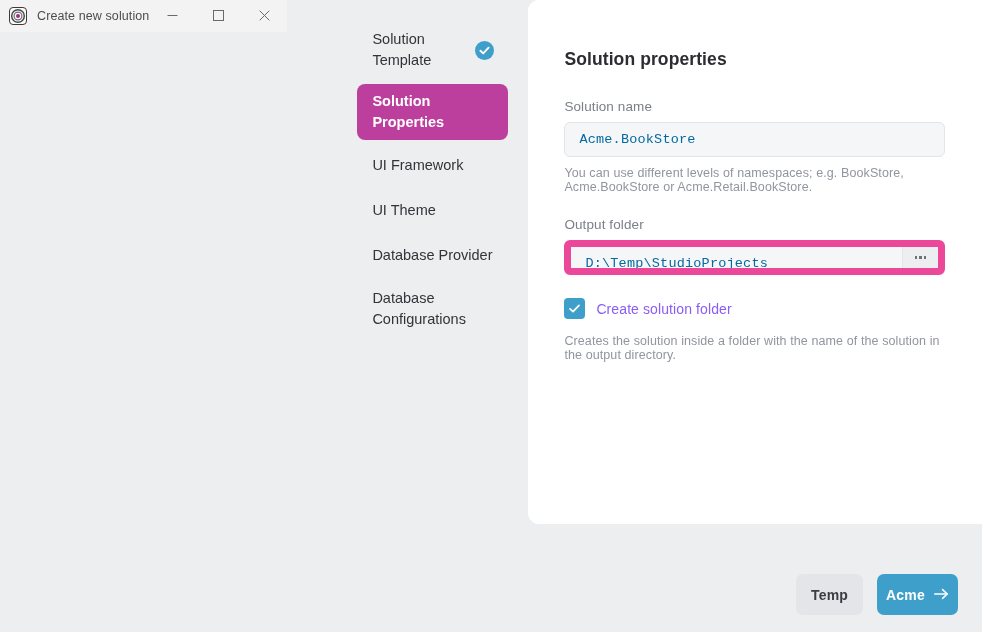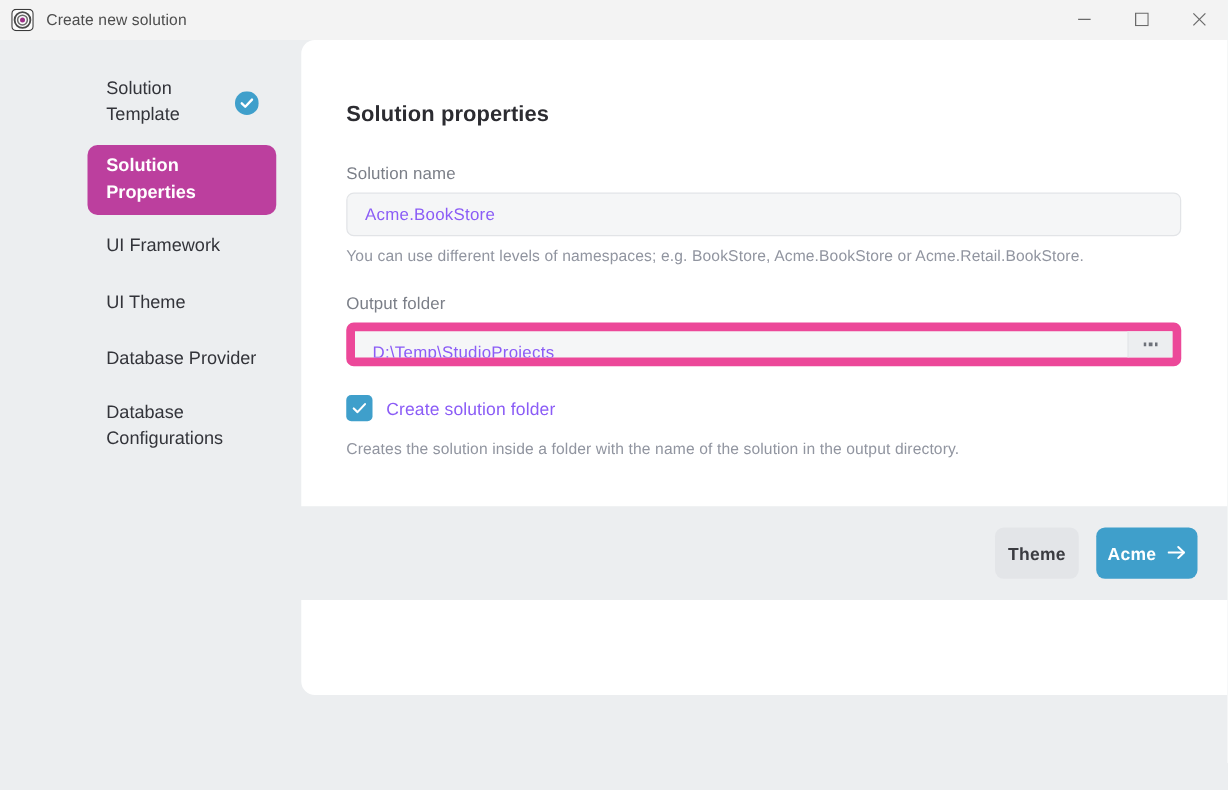--- a/index.html
+++ b/index.html
@@ -13,24 +13,24 @@
   body {
     font-family: "Liberation Sans", sans-serif;
     background: #eceef0;
     color: #2b2b2b;
     -webkit-font-smoothing: antialiased;
   }
 
   .window {
     position: relative;
     width: 982px;
-    height: 480px;
+    height: 632px;
     background: #eceef0;
     display: flex;
-    flex-direction: column;
+    flex-direction: row;
   }
 
   
   .titlebar {
     height: 32px;
     flex: 0 0 32px;
     background: #f3f3f3;
     display: flex;
     align-items: center;
     border-bottom: 1px solid #f3f3f3;
@@ -155,23 +155,23 @@
     letter-spacing: .1px;
   }
 
   .text-input {
     width: 100%;
     height: 35px;
     background: #f5f6f7;
     border: 1px solid #e2e4e7;
     border-radius: 6px;
     padding: 16px 14px;
-    font-family: Liberation Sans, sans-serif;
+    font-family: Liberation Mono, monospace;
     font-size: 13.5px;
-    color: #8b5cf6;
+    color: #0369a1;
     outline: none;
     letter-spacing: .2px;
   }
 
   .helper-text {
     font-size: 12.5px;
     color: #9195a0;
     margin-top: 9px;
     letter-spacing: .1px;
   }
@@ -398,21 +398,21 @@
             <path d="M2 6.8 L5 9.7 L11 3.3" fill="none" stroke="#ffffff" stroke-width="1.7" stroke-linecap="round" stroke-linejoin="round"></path>
           </svg>
         </span>
         <span class="checkbox-label">Create solution folder</span>
       </div>
       <div class="checkbox-helper">Creates the solution inside a folder with the name of the solution in the output directory.</div>
 
     </div>
 
     <div class="footer">
-      <button class="btn btn-back">Theme</button>
+      <button class="btn btn-back">Temp</button>
       <button class="btn btn-next">
         <span>Acme</span>
         <span class="arrow">
           <svg width="15" height="12" viewBox="0 0 15 12" xmlns="http://www.w3.org/2000/svg">
             <line x1="0.8" y1="6" x2="13" y2="6" stroke="#ffffff" stroke-width="1.6" stroke-linecap="round"></line>
             <path d="M8.6 1.6 L13.2 6 L8.6 10.4" fill="none" stroke="#ffffff" stroke-width="1.6" stroke-linecap="round" stroke-linejoin="round"></path>
           </svg>
         </span>
       </button>
     </div>

